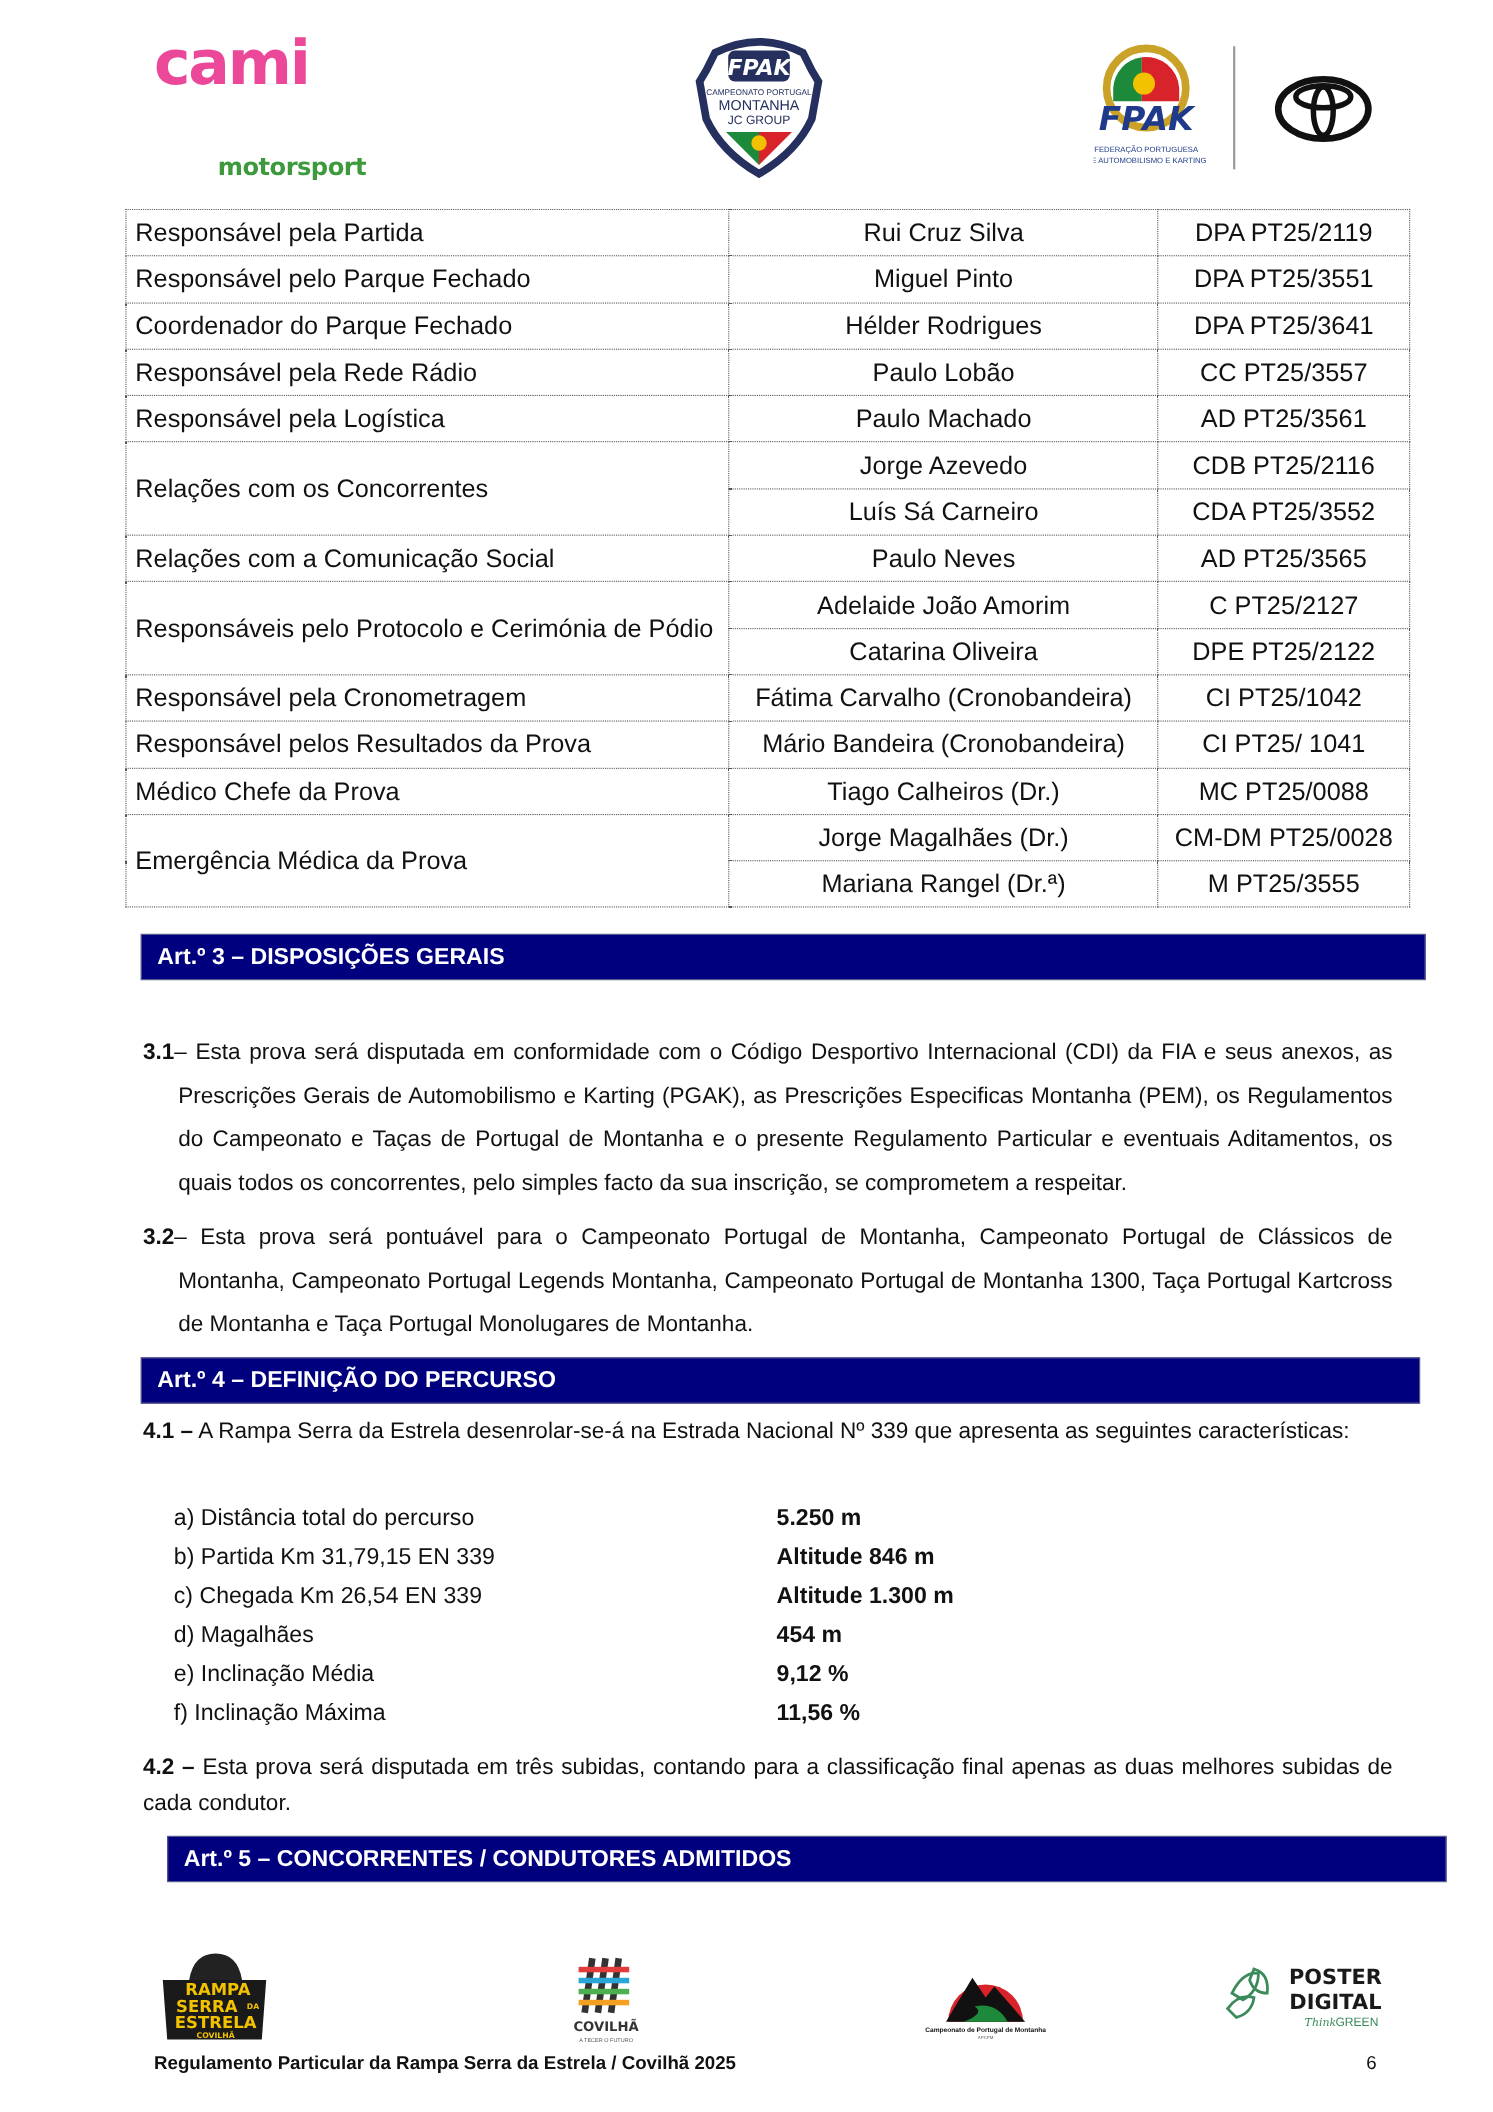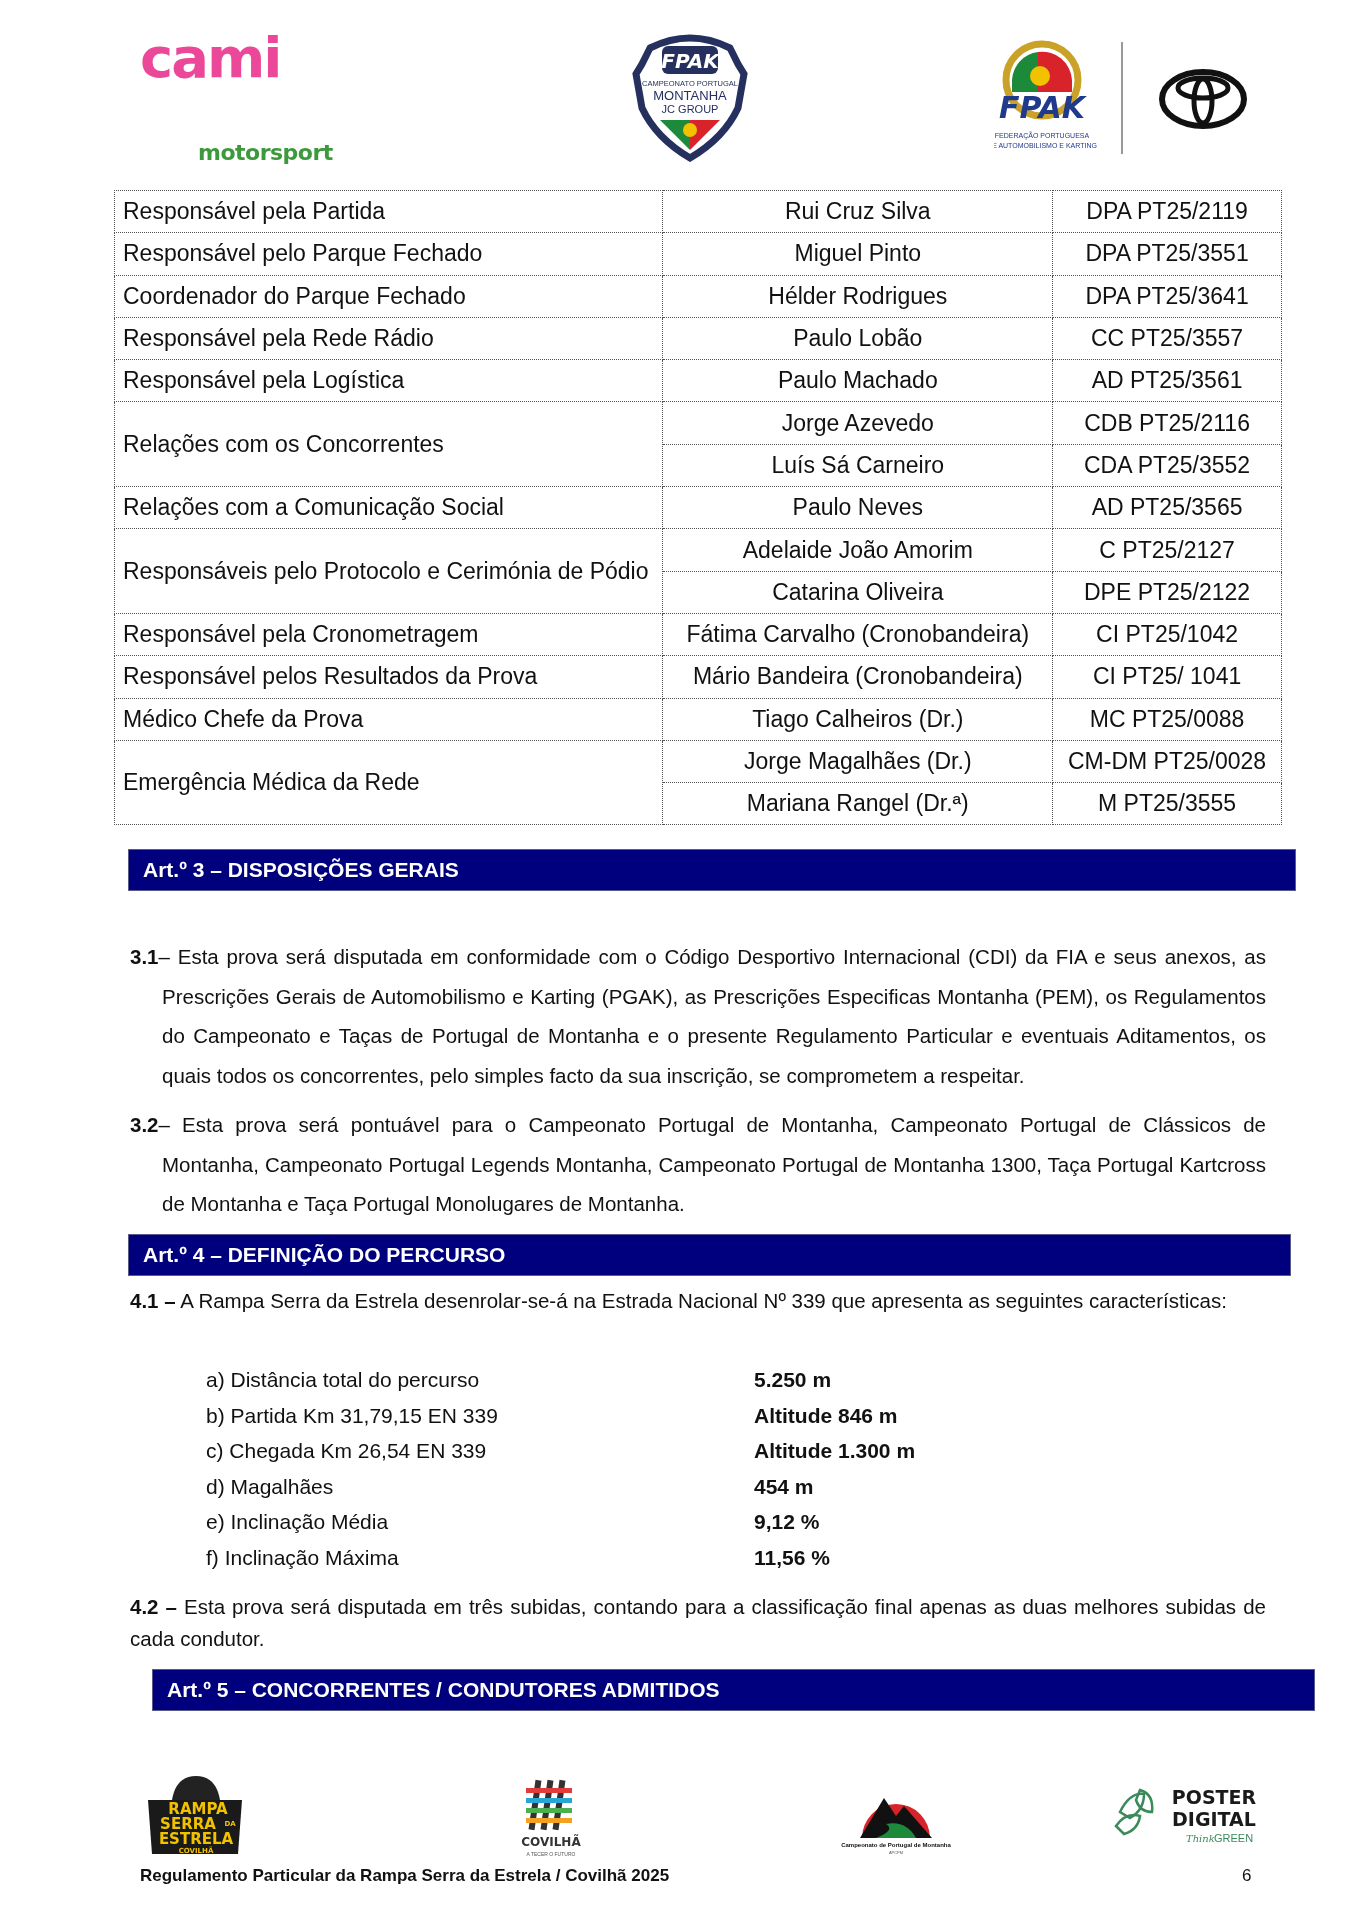--- a/index.html
+++ b/index.html
@@ -32,21 +32,21 @@
 
   
   .para { position: absolute; left: 130px; width: 1136px; font-size: 20.5px; line-height: 39.5px; text-align: justify; }
   .para .num { font-weight: bold; }
   .para.hang { padding-left: 32px; text-indent: -32px; }
   .p31 { top: 900px; margin-top: 37px; }
   .p32 { top: 1105px; }
   .p41 { top: 1285px; line-height: 32px; }
   .p42 { top: 1591px; line-height: 32px; }
 
-  .specs { position: absolute; left: 158px; top: 1362px; width: 720px; font-size: 21px; margin-left: 48px; }
+  .specs { position: absolute; left: 158px; top: 1362px; width: 720px; font-size: 21px; }
   .spec-row { position: relative; height: 35.6px; line-height: 35.6px; }
   .spec-label { position: absolute; left: 0; }
   .spec-value { position: absolute; left: 548px; font-weight: bold; }
 
   
   .flogo { position: absolute; }
   .rampa { left: 142px; top: 1774px; width: 106px; height: 84px; }
   .covilha { left: 516px; top: 1776px; width: 70px; height: 84px; }
   .cpm { left: 826px; top: 1780px; width: 140px; height: 76px; }
   .poster { left: 1110px; top: 1782px; width: 150px; height: 66px; }
@@ -157,21 +157,21 @@
         <td class="c1">Responsável pelos Resultados da Prova</td>
         <td class="c2">Mário Bandeira (Cronobandeira)</td>
         <td class="c3">CI PT25/ 1041</td>
       </tr>
       <tr>
         <td class="c1">Médico Chefe da Prova</td>
         <td class="c2">Tiago Calheiros (Dr.)</td>
         <td class="c3">MC PT25/0088</td>
       </tr>
       <tr>
-        <td class="c1" rowspan="2">Emergência Médica da Rede</td>
+        <td class="c1" rowspan="2">Emergência Médica da Prova</td>
         <td class="c2">Jorge Magalhães (Dr.)</td>
         <td class="c3">CM-DM PT25/0028</td>
       </tr>
       <tr>
         <td class="c2">Mariana Rangel (Dr.ª)</td>
         <td class="c3">M PT25/3555</td>
       </tr>
     </tbody>
 </table>
 

